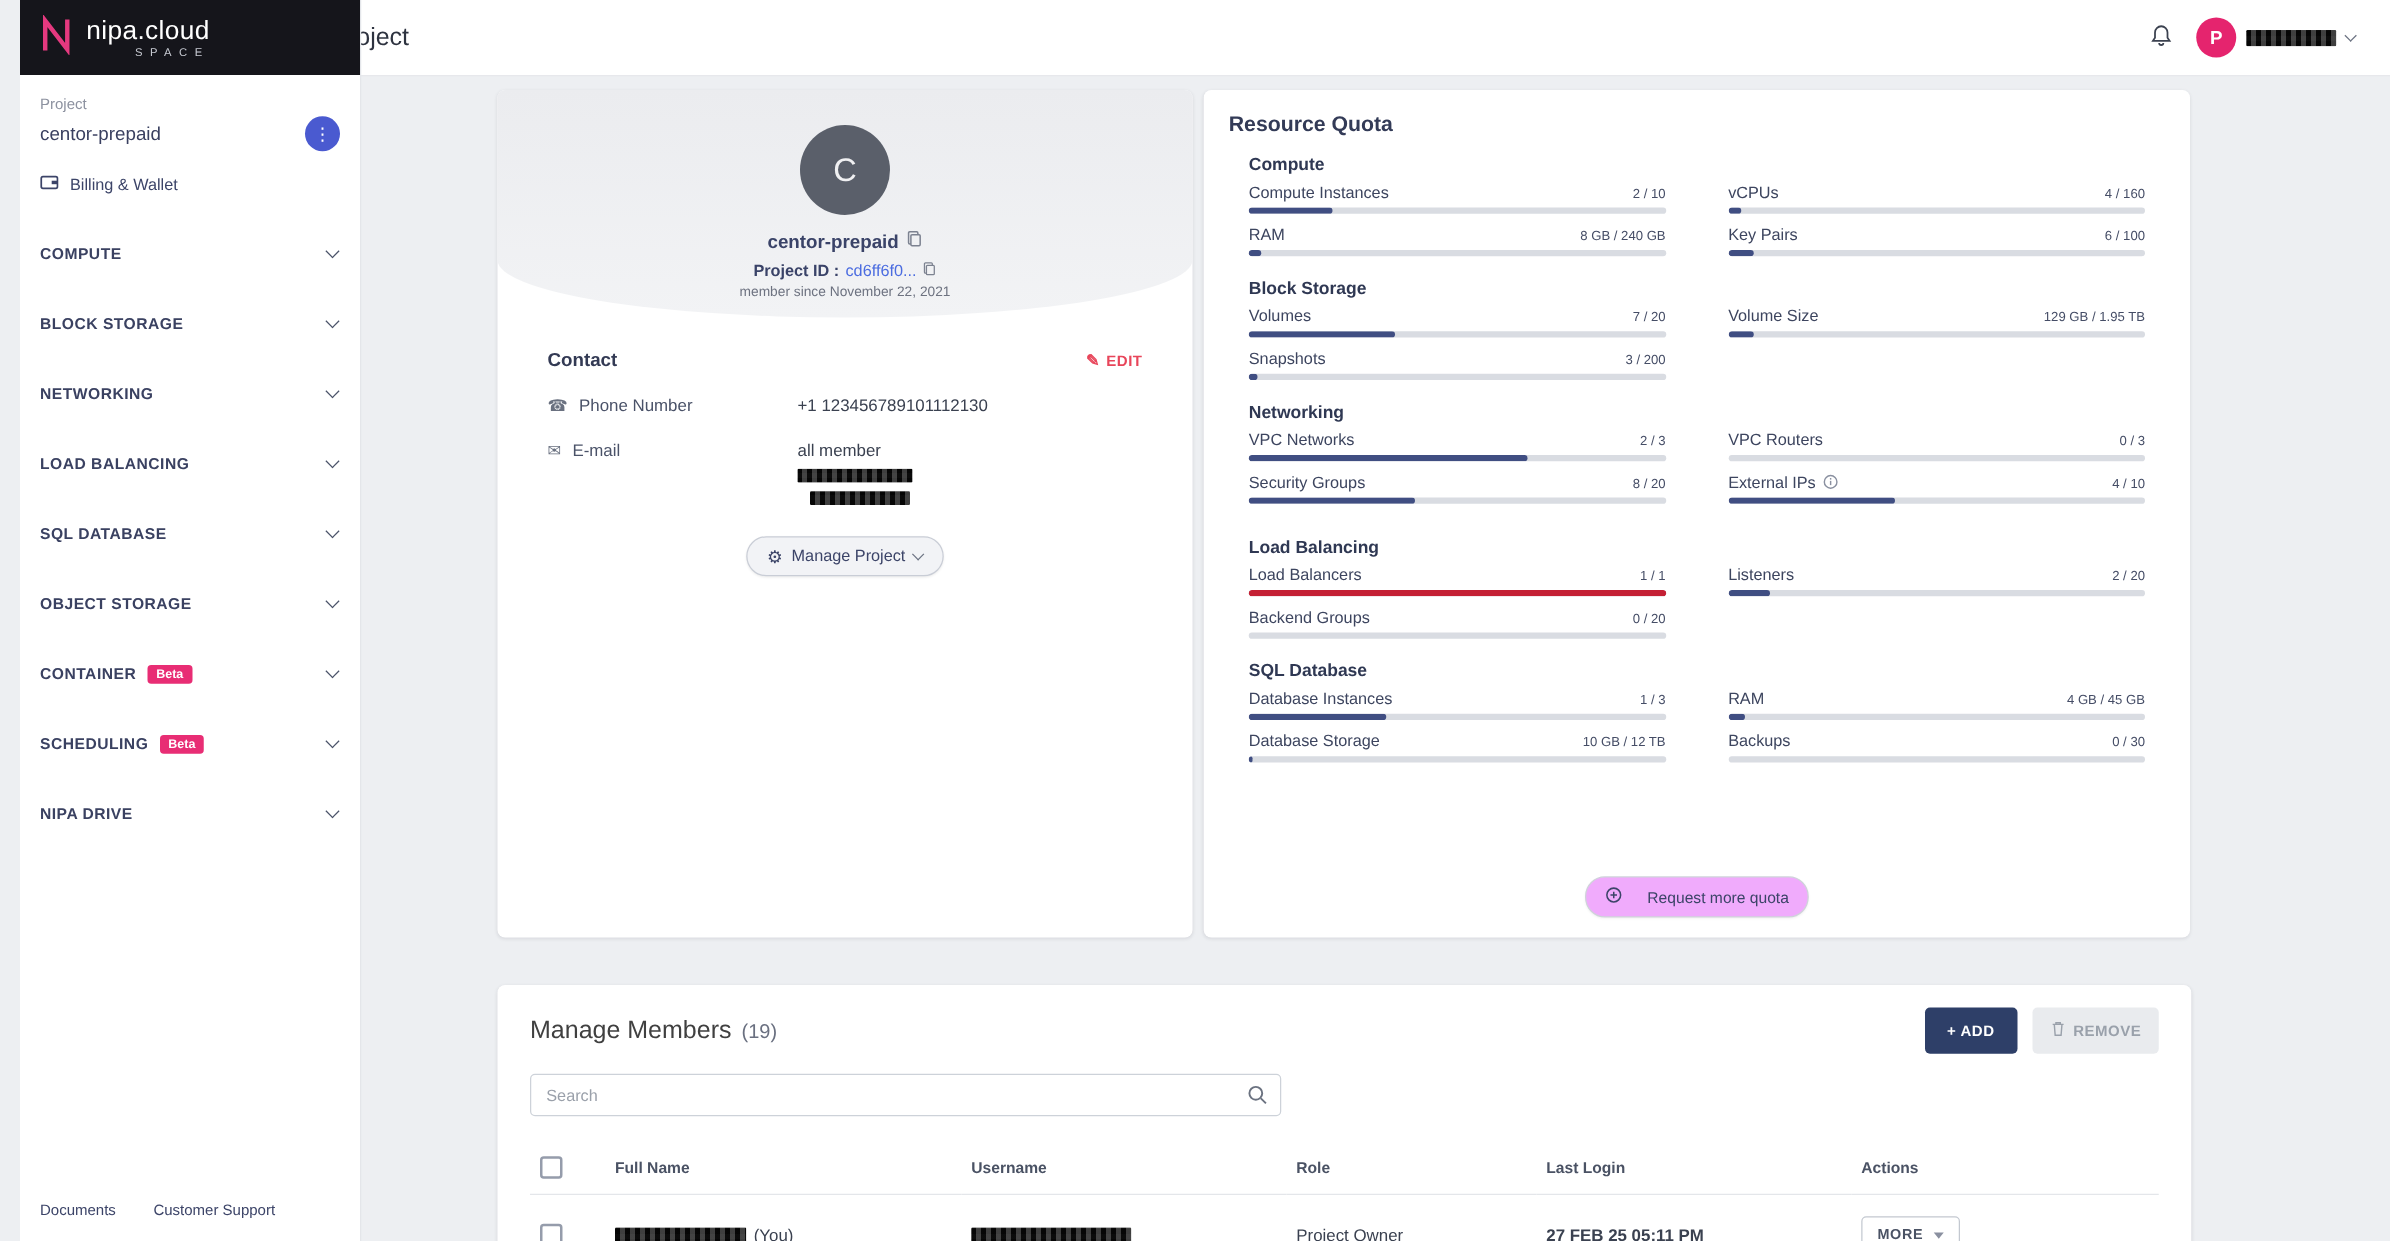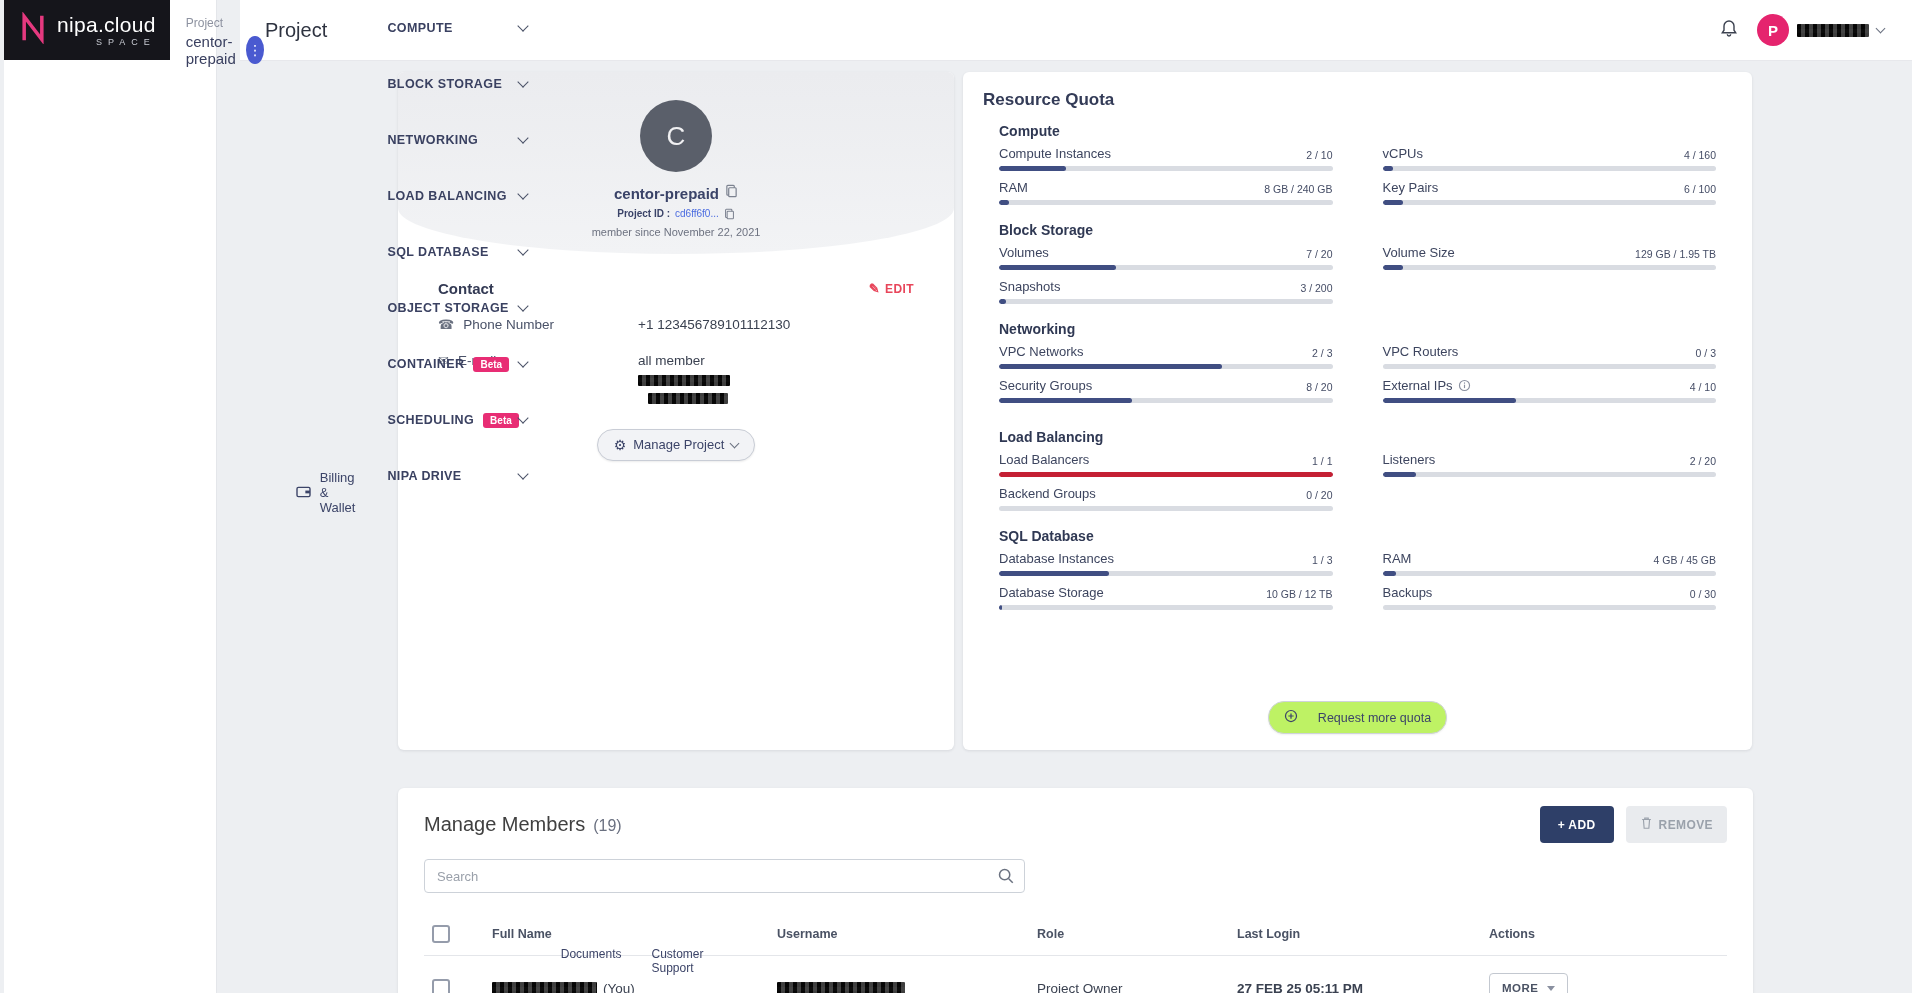--- a/index.html
+++ b/index.html
@@ -6,23 +6,23 @@
   html,body { width:1912px; height:993px; }
   body {
     font-family: "Liberation Sans", sans-serif;
     background:#edeff2;
     overflow:hidden;
   }
   .page { position:relative; width:1912px; height:993px; overflow:hidden; }
 
   
   .sidebar {
-    position:absolute; left:4px; top:0; width:212px; height:100%;
+    position:absolute; left:16px; top:0; width:272px; height:100%;
     background:#ffffff; box-shadow:1px 0 0 #e4e6ea;
-    display:flex; flex-direction:row; z-index:5;
+    display:flex; flex-direction:column; z-index:5;
   }
   .logo {
     height:60px; background:#15151b; display:flex; align-items:center;
     padding:0 14px; gap:9px; flex:none;
   }
   .logo-text { display:flex; flex-direction:column; line-height:1; }
   .logo-main { color:#ffffff; font-size:21px; letter-spacing:.3px; }
   .logo-sub { color:#c9ccd4; font-size:9px; letter-spacing:6px; text-align:right; margin-top:3px; }
   .side-project { padding:16px 16px 6px; }
   .side-project-label { font-size:12px; color:#8d92a0; margin-bottom:3px; }
@@ -75,21 +75,21 @@
     height:182px; background:linear-gradient(#ebecef,#f2f3f5);
     border-radius:6px 6px 50% 50% / 6px 6px 46px 46px;
     display:flex; flex-direction:column; align-items:center; padding-top:28px;
   }
   .c-avatar {
     width:72px; height:72px; border-radius:50%; background:#5a5f6a; color:#f0f0f2;
     font-size:26px; display:flex; align-items:center; justify-content:center; flex:none;
   }
   .proj-name-row { display:flex; align-items:center; gap:6px; margin-top:12px; }
   .proj-name { font-size:15px; font-weight:bold; color:#3a4368; }
-  .proj-id-row { display:flex; align-items:flex-start; gap:5px; margin-top:6px; font-size:10px; }
+  .proj-id-row { display:flex; align-items:flex-end; gap:5px; margin-top:6px; font-size:13px; }
   .proj-id-label { color:#3a4368; font-weight:bold; }
   .proj-id-value { color:#4b6ce0; }
   .member-since { font-size:11px; color:#6d7280; margin-top:4px; }
   .contact { padding:26px 40px 0; }
   .contact-head { display:flex; justify-content:space-between; align-items:center; }
   .contact-title { font-size:15px; font-weight:bold; color:#333a54; }
   .edit-btn { display:flex; align-items:center; gap:5px; background:none; border:none; color:#e8455a; font-size:12px; font-weight:bold; letter-spacing:.4px; cursor:pointer; }
   .contact-row { display:flex; margin-top:20px; font-size:13.5px; }
   .contact-label { width:200px; display:flex; align-items:flex-start; gap:9px; color:#4a5268; }
   .contact-icon { color:#6a7180; font-size:13px; line-height:1.2; }
@@ -112,21 +112,21 @@
   .quota-item { padding:5px 0 4px; }
   .qi-head { display:flex; justify-content:space-between; align-items:flex-end; }
   .qi-label { font-size:13px; color:#3d455f; display:flex; align-items:center; gap:5px; }
   .qi-info { display:flex; align-items:center; cursor:pointer; }
   .qi-value { font-size:10.5px; color:#454d66; }
   .qi-bar { height:5px; background:#d9dce2; border-radius:3px; margin-top:5px; overflow:hidden; }
   .qi-fill { height:100%; background:#404e82; border-radius:3px; }
   .qi-fill.danger { background:#c42034; }
   .request-row { text-align:center; margin-top:auto; padding-top:12px; }
   .request-btn {
-    display:inline-flex; align-items:center; gap:20px; background:#bef264;
+    display:inline-flex; align-items:center; gap:20px; background:#f0abfc;
     border:1px solid #cfd3da; border-radius:16px; padding:7px 15px;
     font-size:12.5px; color:#3c4468; cursor:pointer; font-family:inherit;
     box-shadow:0 1px 2px rgba(0,0,0,.06);
   }
 
   
   .members-card { left:158px; top:728px; width:1355px; height:320px; padding:18px 26px; }
   .members-head { display:flex; justify-content:space-between; align-items:center; }
   .members-title-wrap { display:flex; align-items:baseline; gap:8px; }
   .members-title { font-size:20px; font-weight:normal; color:#404040; }

